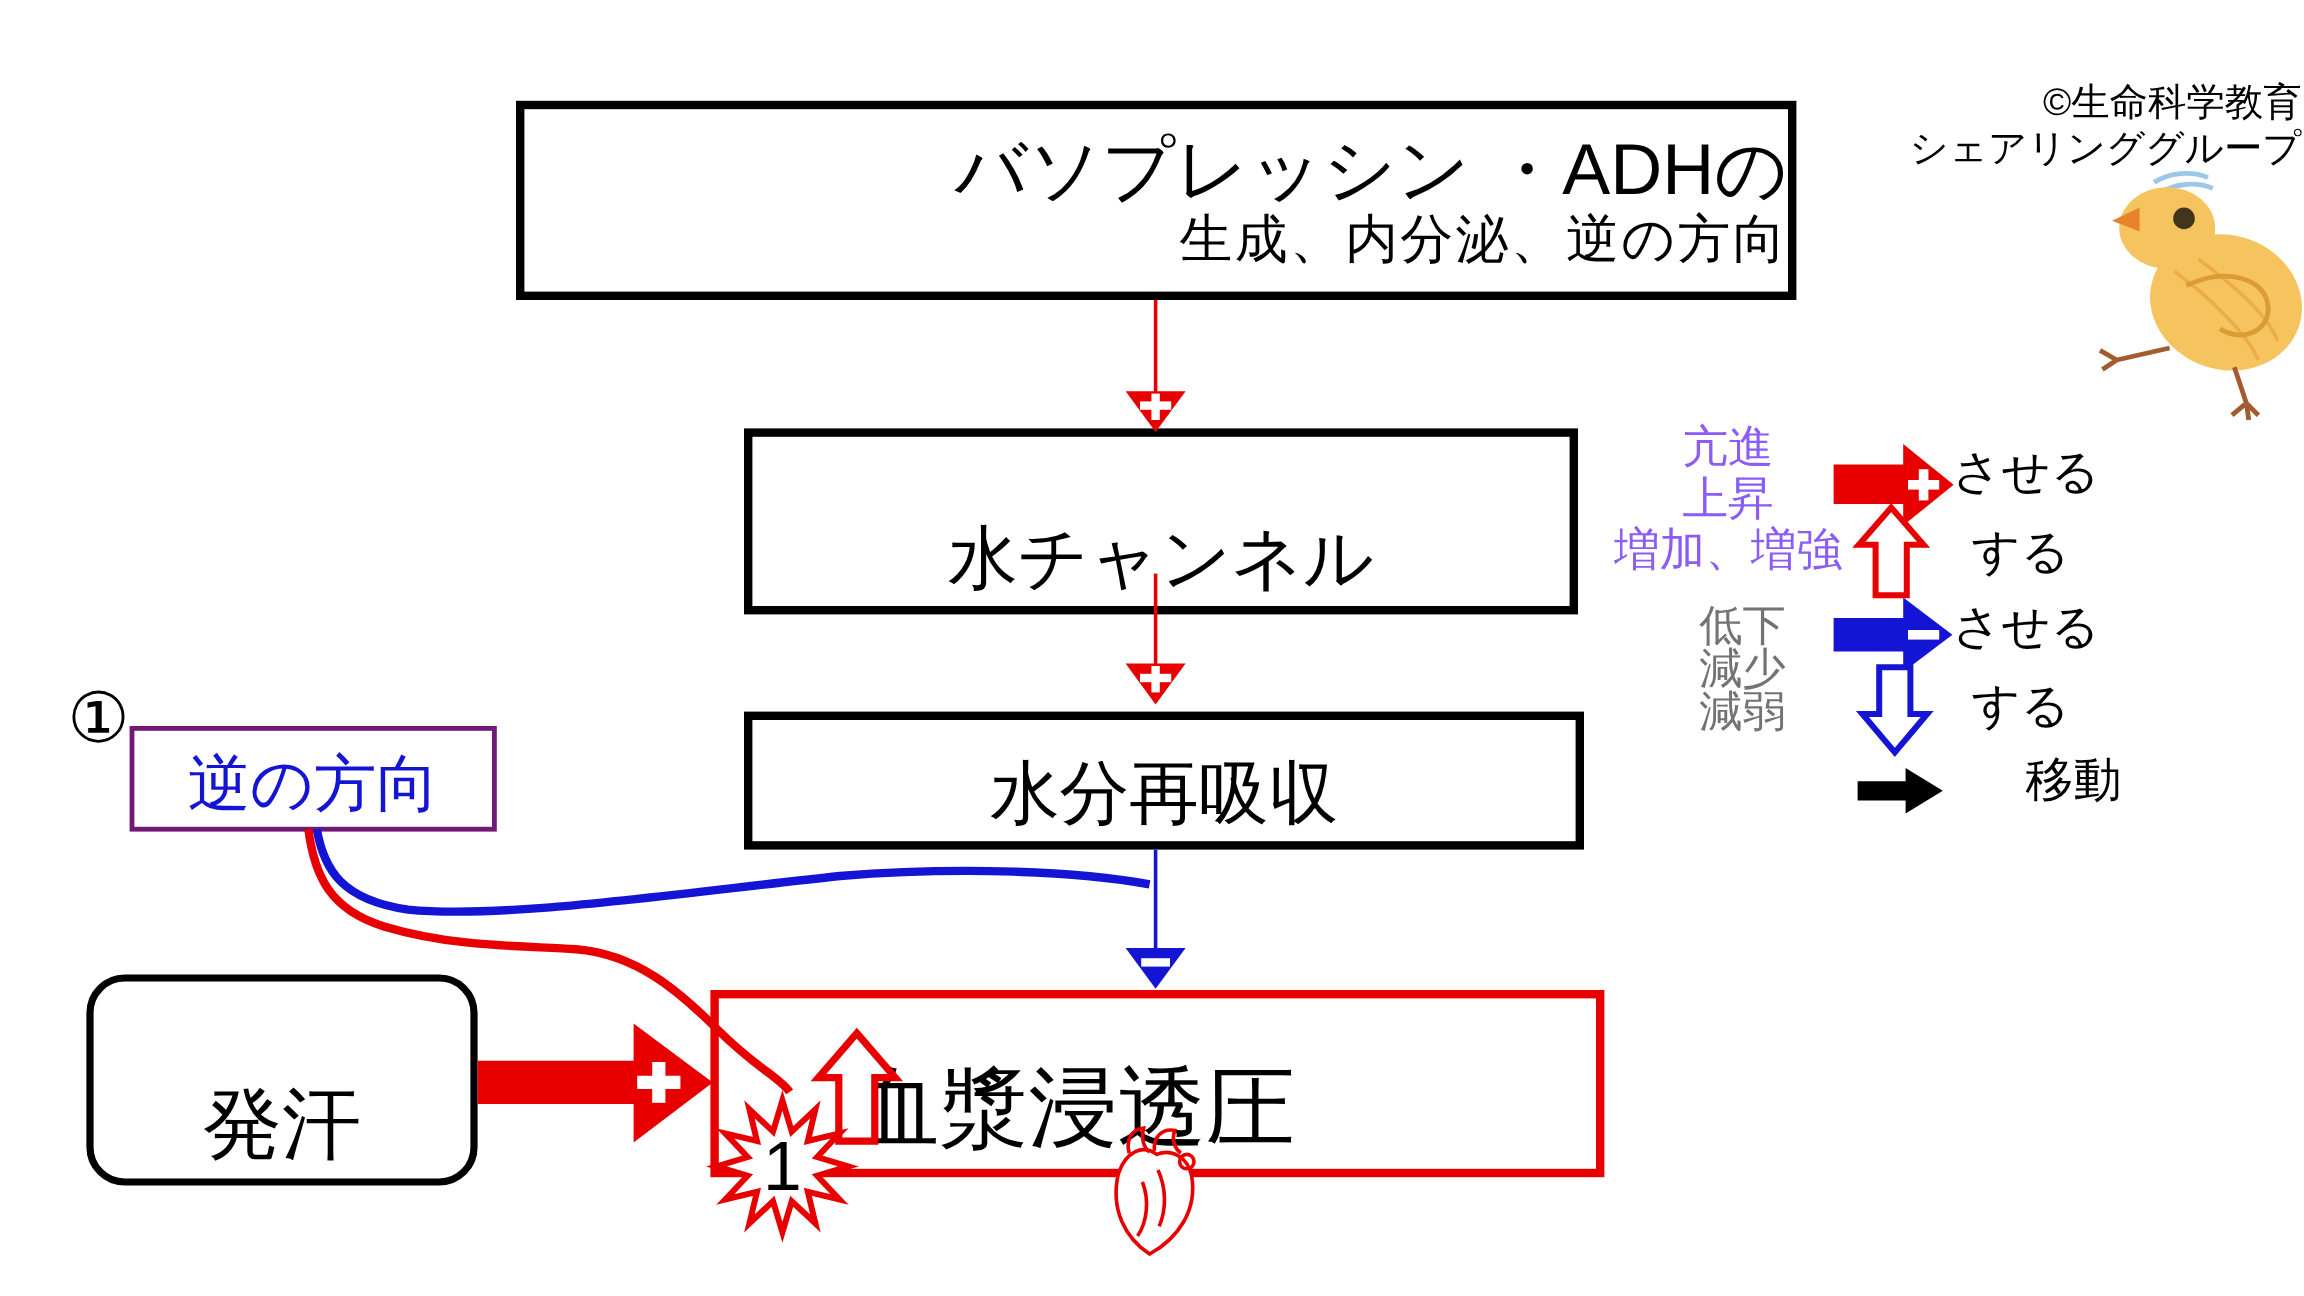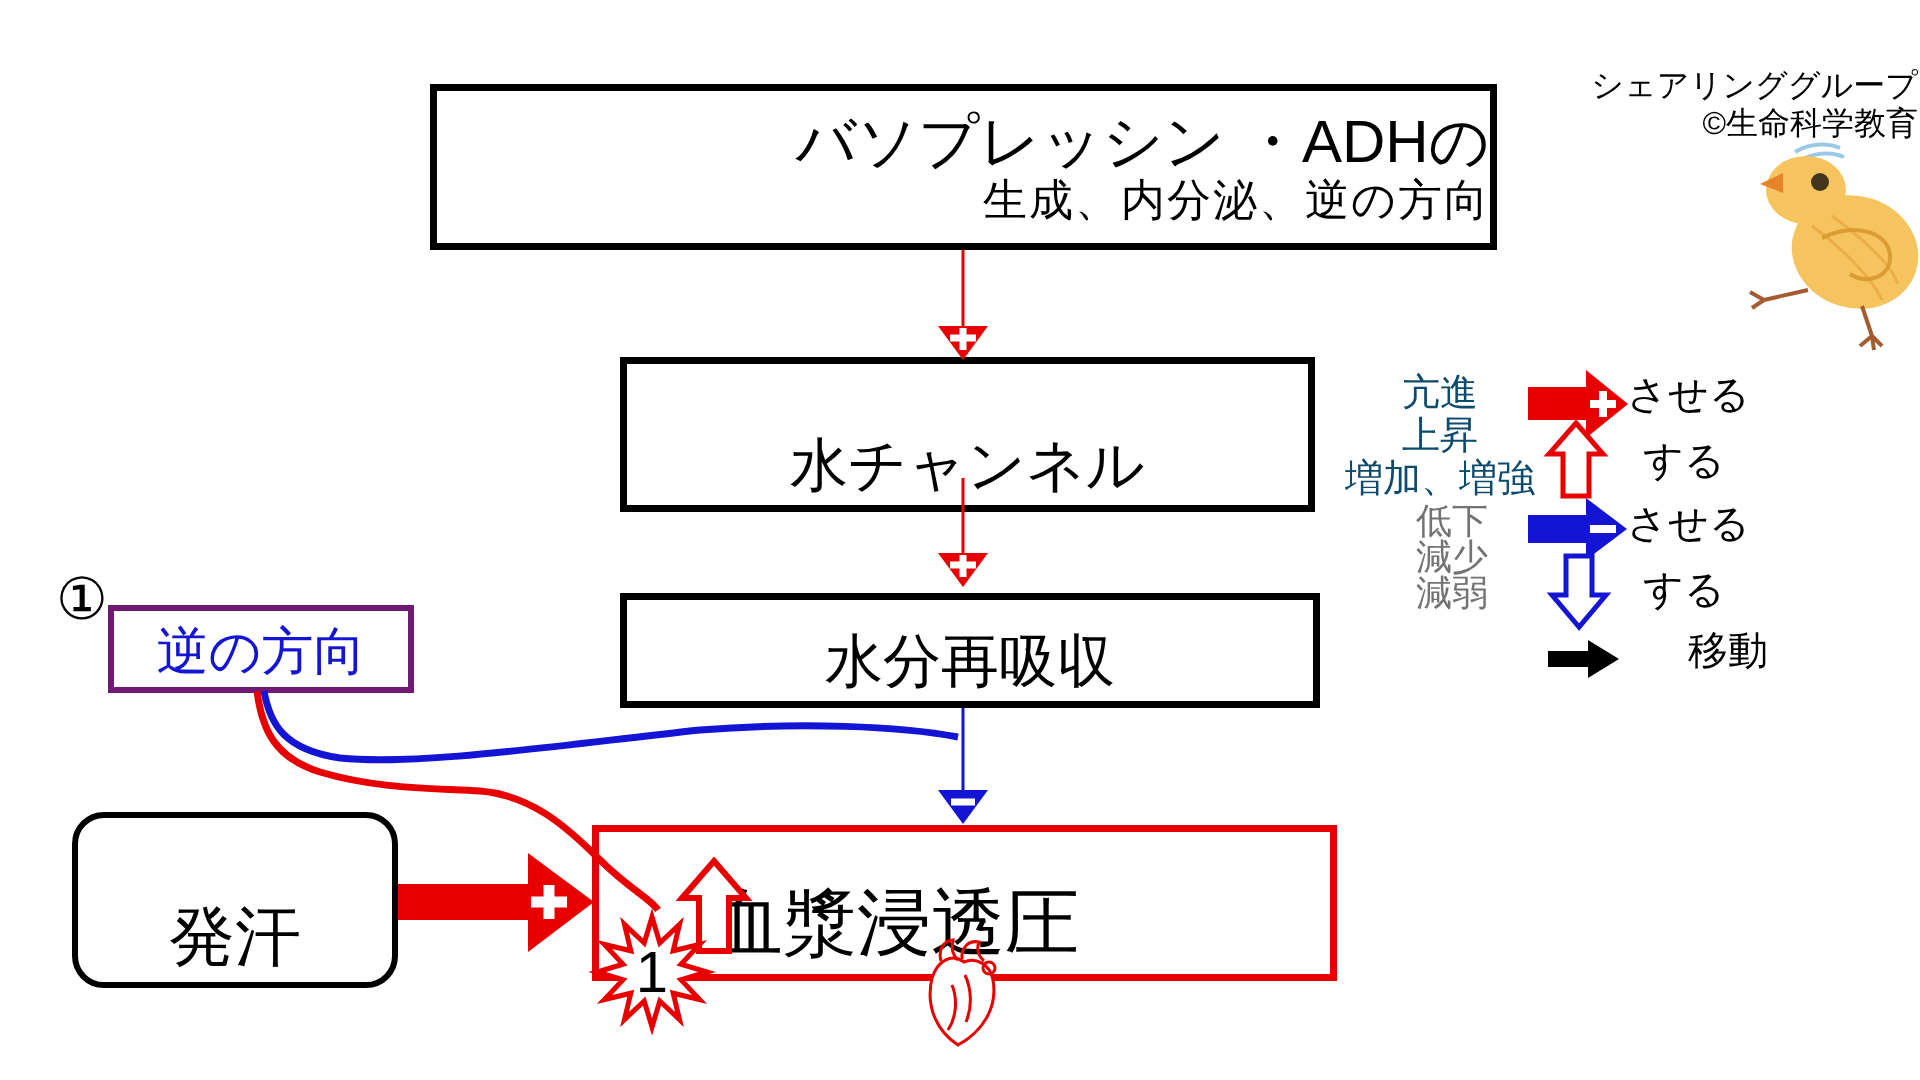--- a/index.html
+++ b/index.html
@@ -10,27 +10,27 @@
   .black-border{border:7px solid #000;}
   .label{white-space:nowrap;}
   #top-box{left:430px;top:84px;width:1067px;height:166px;flex-direction:column;}
   #top-box .title{font-size:60px;line-height:66px;}
   #top-box .subtitle{font-size:44px;line-height:50px;letter-spacing:2px;}
   #wc-box{left:620px;top:357px;width:695px;height:155px;font-size:58px;}
   #wr-box{left:620px;top:593px;width:700px;height:115px;font-size:58px;}
   #plasma-box{left:592px;top:825px;width:745px;height:156px;border:7px solid #e80000;
               font-size:74px;padding-left:110px;justify-content:flex-start;}
   #sweat-box{left:72px;top:812px;width:326px;height:176px;border-radius:32px;font-size:66px;border-width:6px;}
-  #reverse-box{left:108px;top:605px;width:306px;height:88px;border:6px solid #701a75;
+  #reverse-box{left:108px;top:605px;width:306px;height:88px;border:4px solid #701a75;
                color:#1414d4;font-size:52px;}
   #reverse-marker{position:absolute;left:56px;top:570px;font-size:58px;line-height:58px;}
   #credit{position:absolute;left:1540px;top:66px;width:378px;text-align:right;
           font-size:32px;line-height:38px;}
-  #legend-increase{position:absolute;left:1290px;top:371px;width:300px;text-align:center;
-                   color:#0c4a6e;font-size:38px;line-height:43px;}
+  #legend-increase{position:absolute;left:1290px;top:352px;width:300px;text-align:center;
+                   color:#8b5cf6;font-size:38px;line-height:43px;}
   #legend-decrease{position:absolute;left:1302px;top:503px;width:300px;text-align:center;
                    color:#737373;font-size:36px;line-height:36px;}
   .legend-word{position:absolute;font-size:40px;line-height:40px;}
   #saseru-red{left:1627px;top:374px;}
   #suru-red{left:1643px;top:440px;}
   #saseru-blue{left:1627px;top:503px;}
   #suru-blue{left:1643px;top:569px;}
   #move-label{left:1688px;top:630px;}
   #overlay-svg{position:absolute;left:0;top:0;width:1920px;height:1080px;pointer-events:none;}
 </style>
@@ -60,22 +60,22 @@
     <span class="label">発汗</span>
   </div>
 
   <div class="box" id="reverse-box">
     <span class="label">逆の方向</span>
   </div>
 
   <div id="reverse-marker">①</div>
 
   <div id="credit">
+    <div>©生命科学教育</div>
     <div>シェアリンググループ</div>
-    <div>©生命科学教育</div>
   </div>
 
   <div id="legend-increase">
     <div>亢進</div>
     <div>上昇</div>
     <div>増加、増強</div>
   </div>
   <div id="legend-decrease">
     <div>低下</div>
     <div>減少</div>

